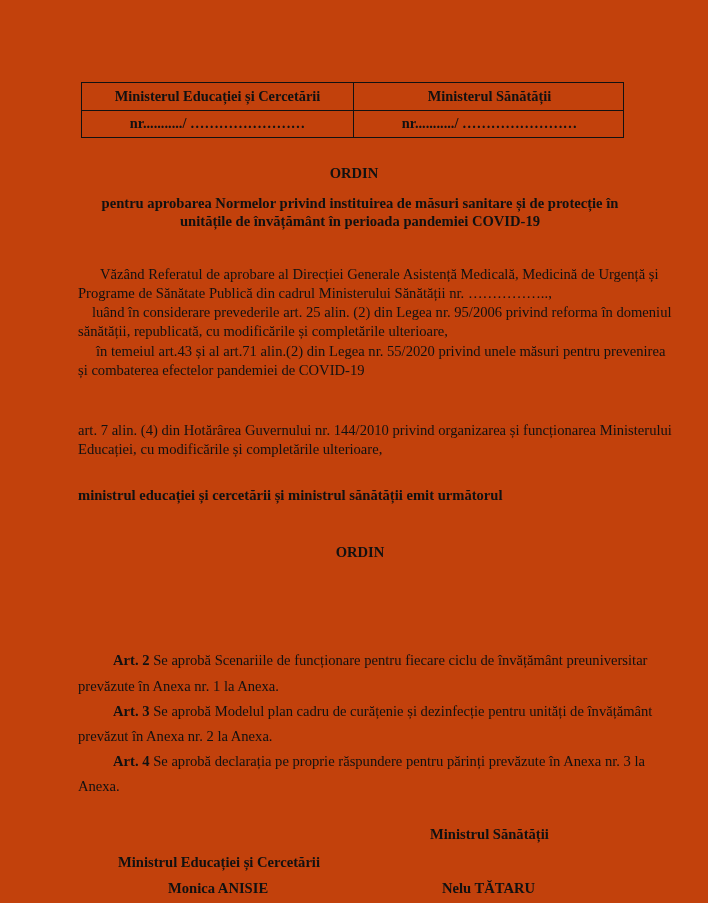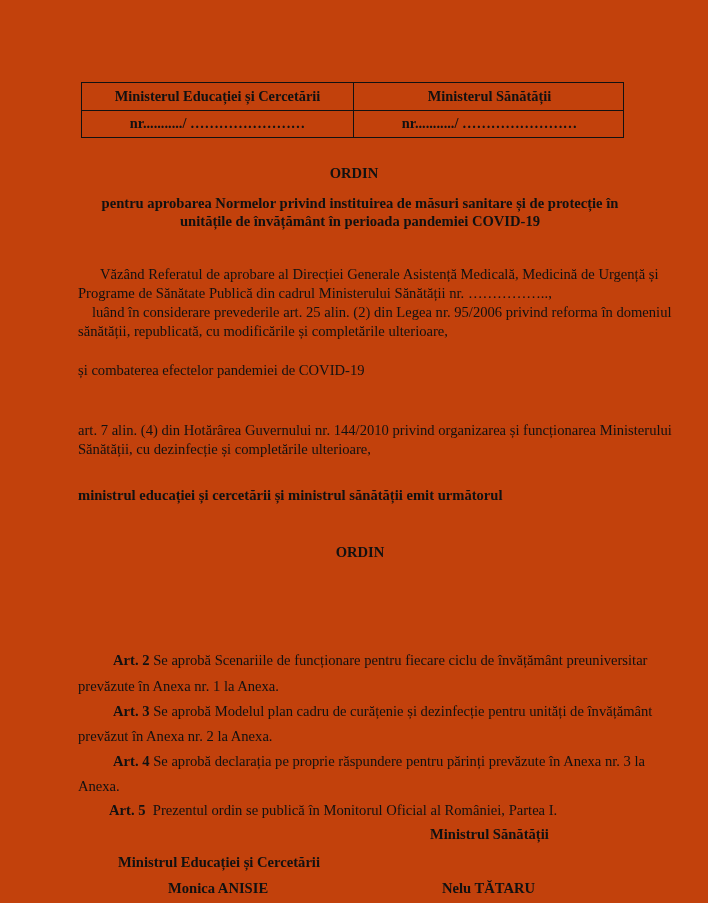--- a/index.html
+++ b/index.html
@@ -36,38 +36,38 @@
   </div>
 
   <div class="ln b center" style="left:0; width:708px; top:164px;">ORDIN</div>
   <div class="ln b center" style="left:0; width:720px; top:194px;">pentru aprobarea Normelor privind instituirea de măsuri sanitare și de protecție în</div>
   <div class="ln b center" style="left:0; width:720px; top:212px;">unitățile de învățământ în perioada pandemiei COVID-19</div>
 
   <div class="ln" style="left:100px; top:265px;">Văzând Referatul de aprobare al Direcției Generale  Asistență Medicală, Medicină de Urgență și</div>
   <div class="ln" style="left:78px; top:284px;text-align:right;">Programe de Sănătate Publică din cadrul Ministerului Sănătății nr. ……………..,</div>
   <div class="ln" style="left:92px; top:303px;">luând în considerare prevederile art. 25 alin. (2) din Legea nr. 95/2006 privind reforma în domeniul</div>
   <div class="ln" style="left:78px; top:322px;">sănătății, republicată, cu modificările și completările ulterioare,</div>
+  <div class="ln" style="left:96px; top:342px;">în temeiul art.43 și al art.71 alin.(2) din Legea nr. 55/2020 privind unele măsuri pentru prevenirea</div>
   <div class="ln" style="left:78px; top:361px;">și combaterea efectelor pandemiei de COVID-19</div>
 
   <div class="ln" style="left:78px; top:421px;">art. 7 alin. (4) din Hotărârea Guvernului nr. 144/2010 privind organizarea și funcționarea Ministerului</div>
-  <div class="ln" style="left:78px; top:440px;">Sănătății, cu dezinfecție și completările ulterioare,</div>
+  <div class="ln" style="left:78px; top:440px;">Educației, cu modificările și completările ulterioare,</div>
 
   <div class="ln b" style="left:78px; top:486px;">ministrul educației și cercetării și ministrul sănătății emit următorul</div>
 
   <div class="ln b center" style="left:0; width:720px; top:543px;">ORDIN</div>
 
 
   <div class="ln" style="left:113px; top:651px;"><span class="b">Art. 2</span><span> Se aprobă Scenariile de funcționare pentru fiecare ciclu de învățământ preuniversitar</span></div>
   <div class="ln" style="left:78px; top:677px;">prevăzute în Anexa nr. 1 la Anexa.</div>
 
   <div class="ln" style="left:113px; top:702px;"><span class="b">Art. 3</span><span> Se aprobă Modelul plan cadru de curățenie și dezinfecție pentru unități de învățământ</span></div>
   <div class="ln" style="left:78px; top:727px;">prevăzut în Anexa nr. 2 la Anexa.</div>
 
   <div class="ln" style="left:113px; top:752px;"><span class="b">Art. 4</span><span> Se aprobă declarația pe proprie răspundere pentru părinți prevăzute în Anexa nr. 3 la</span></div>
   <div class="ln" style="left:78px; top:777px;">Anexa.</div>
 
-  <div class="ln" style="left:109px; top:801px; white-space:pre;"><span class="b">Art. 5</span><span>  Prezentul ordin se publică în Monitorul Oficial al României, Partea I.</span></div>
 
   <div class="ln b" style="left:430px; top:825px;">Ministrul Sănătății</div>
   <div class="ln b" style="left:118px; top:853px;">Ministrul Educației și Cercetării</div>
   <div class="ln b" style="left:168px; top:879px;">Monica ANISIE</div>
   <div class="ln b" style="left:442px; top:879px;">Nelu TĂTARU</div>
 </div>
 
 </body></html>

